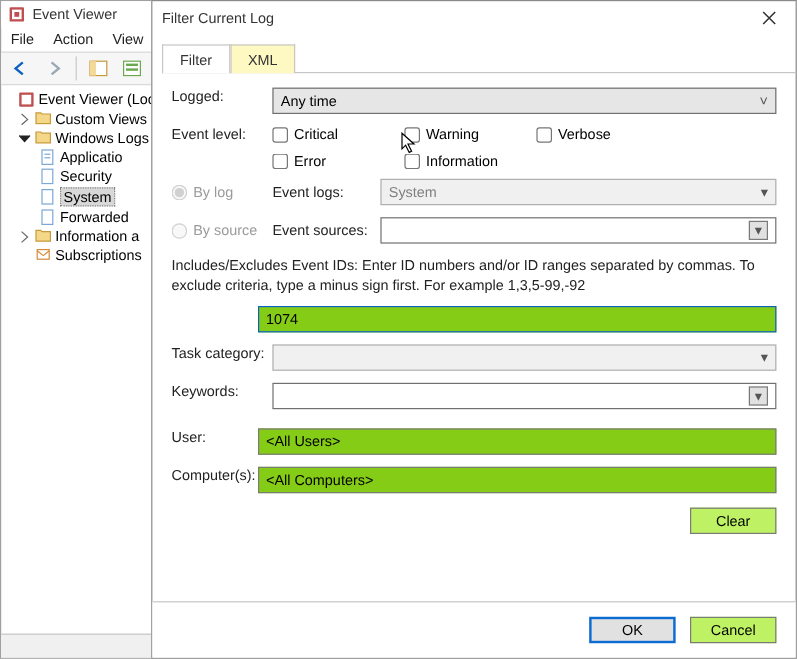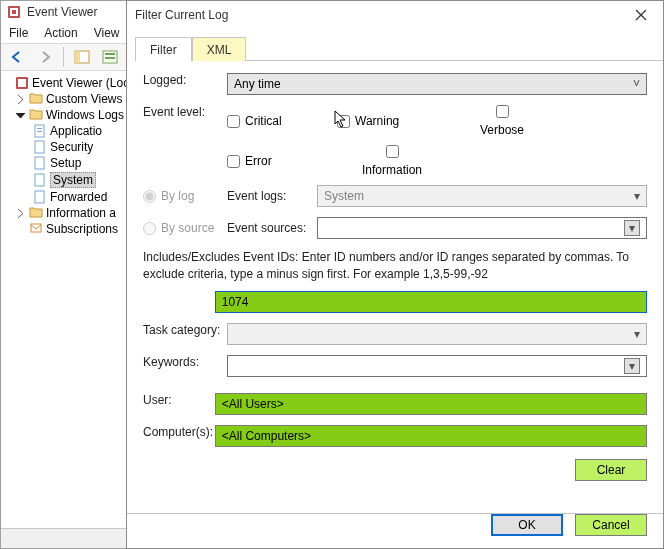--- a/index.html
+++ b/index.html
@@ -30,32 +30,32 @@
 .tab.active { background: #fff; top: 1px; }
 .dlg-body { padding: 12px 16px 0 16px; }
 .row { display: flex; align-items: flex-start; margin-bottom: 10px; }
 .row .lbl { width: 84px; color: #222; }
 .dd { flex: 1; height: 22px; border: 1px solid #707070; background: #e6e6e6; display: flex; align-items: center; padding: 0 6px; justify-content: space-between; }
 .dd.light { background: #fff; }
 .dd.disabled { color: #808080; background: #f0f0f0; border-color: #b0b0b0; }
 .dd .caret { width: 16px; text-align: right; color: #555; }
 .check-row { display: flex; align-items: center; flex-wrap: wrap; gap: 0 20px; margin-left: 84px; }
 .check-row label { display: flex; align-items: center; gap: 5px; margin-bottom: 8px; width: 90px; }
-.check-row label.wide { width: 110px; flex-direction: column; }
+.check-row label.wide { width: 110px; }
 input[type=checkbox] { width: 13px; height: 13px; margin: 0; }
 input[type=radio] { margin: 0 5px 0 0; }
 .radio-row { display: flex; align-items: center; margin-bottom: 10px; color: #9a9a9a; }
 .radio-row .rlbl { width: 84px; display: flex; align-items: center; }
 .help-text { color: #222; line-height: 1.4; margin: 10px 0 8px; }
 .txt { width: 100%; height: 22px; border: 1px solid #0a63bf; padding: 0 6px; background: #84cc16; outline: none; font-family: inherit; }
 .txt.plain { border: 1px solid #7a7a7a; }
 .btn { height: 22px; min-width: 72px; border: 1px solid #7a7a7a; background: #bef264; }
 .btn.primary { border: 2px solid #0b6bd1; background: #e1e1e1; }
 .btn-row { display: flex; gap: 10px; justify-content: flex-end; margin-top: 12px; }
-.dlg-footer { position: absolute; bottom: 0; left: 0; right: 0; padding: 0 16px 12px; border-top: 1px solid #c6c6c6; display: flex; justify-content: flex-end; gap: 12px; background:#fff;align-items:center; }
+.dlg-footer { position: absolute; bottom: 0; left: 0; right: 0; padding: 12px 16px 12px; border-top: 1px solid #c6c6c6; display: flex; justify-content: flex-end; gap: 12px; background:#fff;align-items:center; }
 .spacer { height: 6px; }
 .cursor { position:absolute; left:334px; top:110px; pointer-events:none; z-index:50; }
 </style>
 </head>
 <body>
 
 <div class="main-window">
   <div class="title-bar">
     <span class="icn">
       <svg width="14" height="14">
@@ -142,26 +142,20 @@
                 <rect x="4" y="4" width="5" height="1" fill="#7aa7d6"></rect>
                 <rect x="4" y="7" width="5" height="1" fill="#7aa7d6"></rect>
               </svg></span>
             <span>Applicatio</span>
           </li>
         <li>
             <span class="ico"><svg width="14" height="14">
                 <rect x="2" y="1" width="9" height="12" fill="#fff" stroke="#7aa7d6"></rect>
               </svg></span>
             <span>Security</span>
-          </li>
-        <li>
-            <span class="ico"><svg width="14" height="14">
-                <rect x="2" y="1" width="9" height="12" fill="#fff" stroke="#7aa7d6"></rect>
-              </svg></span>
-            <span>Setup</span>
           </li>
         <li>
             <span class="ico"><svg width="14" height="14">
                 <rect x="2" y="1" width="9" height="12" fill="#fff" stroke="#7aa7d6"></rect>
               </svg></span>
             <span class="sel">System</span>
           </li>
         <li>
             <span class="ico"><svg width="14" height="14">
                 <rect x="2" y="1" width="9" height="12" fill="#fff" stroke="#7aa7d6"></rect>

